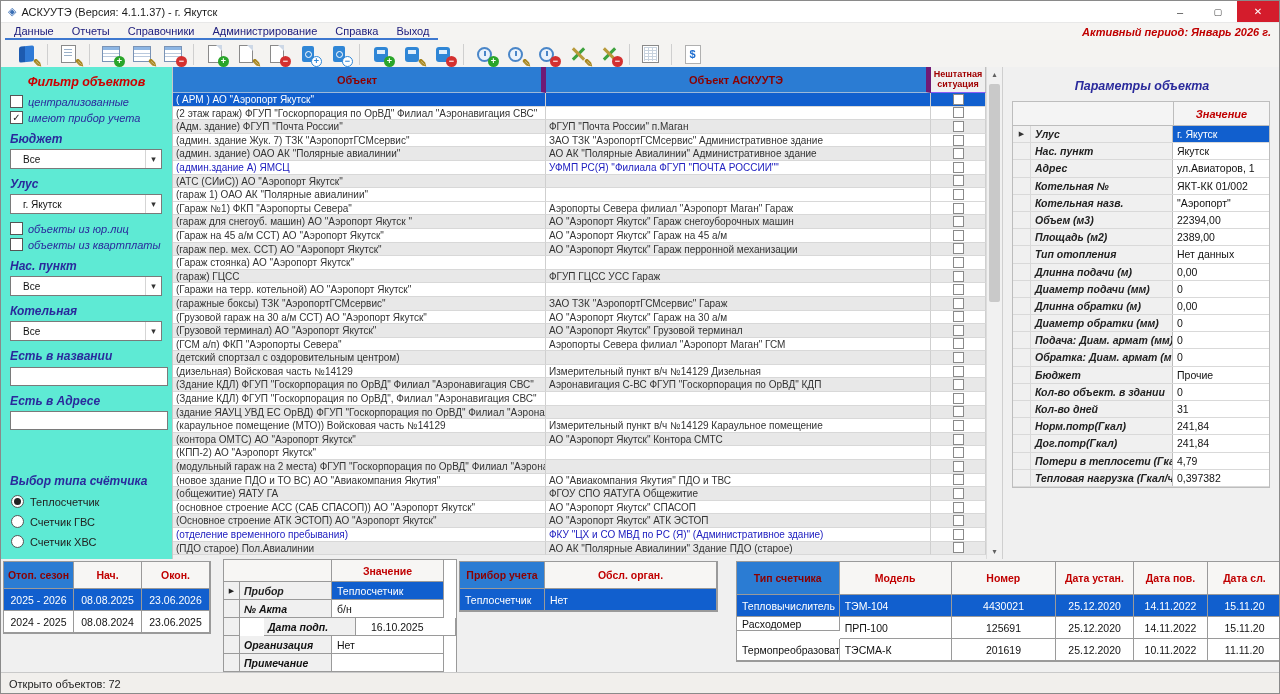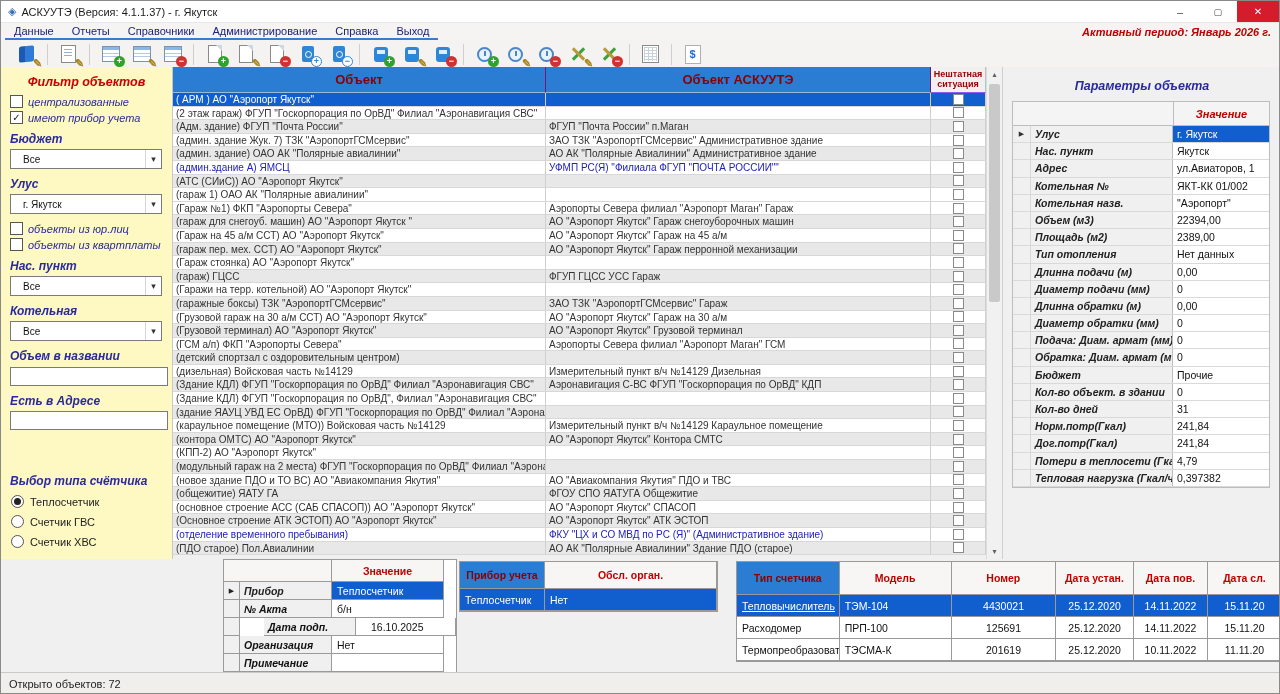--- a/index.html
+++ b/index.html
@@ -48,21 +48,21 @@
   .ic-grid::after{content:"";position:absolute;inset:1px;background:repeating-linear-gradient(#c7d2de 0 1px,transparent 1px 3px),repeating-linear-gradient(90deg,#c7d2de 0 1px,transparent 1px 4px)}
   .ic-dollar{width:14px;height:17px;background:#fff;border:1px solid #b0b0b0;color:#1f6fd0;font-weight:bold;font-size:11px;line-height:16px;text-align:center}
   .ic-dollar::after{content:"$"}
   .bdg{position:absolute;right:0px;bottom:0px;width:11px;height:11px;border-radius:50%;font-size:9px;line-height:11px;text-align:center;color:#fff;font-weight:bold}
   .bdg-add{background:#2aa52a}.bdg-delete{background:#d43030}
   .bdg-plus-circle{background:#fff;color:#2f86d6;border:1px solid #2f86d6;width:9px;height:9px;line-height:9px}
   .bdg-minus-circle{background:#fff;color:#2f86d6;border:1px solid #2f86d6;width:9px;height:9px;line-height:9px}
   .bdg-edit{background:transparent;color:#a8871f;font-size:11px;right:-2px;bottom:-2px}
 
   
-  .sidebar{position:absolute;left:0;top:66px;width:172px;height:492px;background:#fef9c3;border-right:1px solid #c8c8c8;box-sizing:border-box}
+  .sidebar{position:absolute;left:0;top:66px;width:172px;height:492px;background:#5eead4;border-right:1px solid #c8c8c8;box-sizing:border-box}
   .f-title{color:#cc0000;font-weight:bold;font-style:italic;font-size:12.5px;text-align:center;margin:8px 0 6px}
   .chk{display:flex;align-items:center;gap:5px;margin:3px 0 3px 9px}
   .box{width:11px;height:11px;border:1px solid #555;background:#fff;font-size:10px;line-height:11px;color:#222;text-align:center;flex:0 0 auto}
   .box.checked::after{content:"✓"}
   .chk-l{font-size:11px;font-style:italic;color:#2a2a9c;white-space:nowrap}
   .f-label{color:#2a2a9c;font-weight:bold;font-style:italic;font-size:12px;margin:8px 0 3px 9px}
   .dd{width:152px;height:20px;margin-left:9px;border:1px solid #7a7a7a;background:#fff;display:flex;align-items:center;justify-content:space-between;box-sizing:border-box}
   .dd-val{font-size:10px;color:#111;padding-left:12px;white-space:nowrap;overflow:hidden}
   .dd-btn{width:15px;height:18px;font-size:9px;color:#333;display:flex;align-items:center;justify-content:center;border-left:1px solid #d5d5d5}
   .dd-btn::after{content:"▾"}
@@ -73,21 +73,21 @@
   .radio-l{font-size:11px;color:#222;white-space:nowrap}
   .fbtns{display:flex;gap:16px;margin:26px 0 0 8px}
   .fbtn{width:71px;height:27px;background:#f2f1ef;border:1px solid #9a9a9a;display:flex;align-items:center;justify-content:flex-start;gap:5px;font-size:10px;color:#222;font-family:"Liberation Sans",sans-serif;padding:0 2px 0 4px}
   .funnel{position:relative;width:13px;height:13px;flex:0 0 auto}
   .funnel::before{content:"";position:absolute;left:0;top:1px;border-left:6px solid transparent;border-right:6px solid transparent;border-top:7px solid #5b63c4}
   .funnel::after{content:"";position:absolute;left:5px;top:7px;width:2px;height:6px;background:#5b63c4}
 
   
   .main-area{position:absolute;left:172px;top:66px;width:829px;height:492px;background:#f0f0f0;overflow:hidden}
   .ohead{display:flex;height:26px}
-  .oh{box-sizing:border-box;border-right:1px solid #701a75;border-bottom:1px solid #9db8d9;background:#2b7cd3;color:#8b0000;font-weight:bold;font-size:13px;display:flex;align-items:center;justify-content:center;overflow:hidden}
+  .oh{box-sizing:border-box;border-right:5px solid #701a75;border-bottom:1px solid #9db8d9;background:#2b7cd3;color:#8b0000;font-weight:bold;font-size:11px;display:flex;align-items:center;justify-content:center;overflow:hidden}
   .oh.c1{width:373px}.oh.c2{width:385px}
   .oh.c3{width:55px;background:#f0f0f0;color:#a00000;font-size:9px;text-align:center;line-height:1.1;border-right:1px solid #c0c0c0;border-bottom:1px solid #8b5cf6}
   .orow{display:flex;height:13.6px;background:#fff}
   .orow.alt{background:#e8e8e8}
   .orow.sel{background:#115fce}
   .orow.sel .oc{color:#fff}
   .orow.link .oc{color:#2020c0}
   .oc{box-sizing:border-box;font-size:10px;line-height:13.4px;white-space:nowrap;overflow:hidden;padding-left:3px;border-right:1px solid #cfcfcf;border-bottom:1px solid #d8d8d8;color:#333}
   .oc.c1{width:373px}.oc.c2{width:385px}
   .oc.c3{width:55px;display:flex;align-items:center;justify-content:center;padding:0}
@@ -277,21 +277,21 @@
     <div class="f-label">Нас. пункт</div>
     <div class="dd">
       <span class="dd-val">Все</span>
       <span class="dd-btn"></span>
     </div>
     <div class="f-label">Котельная</div>
     <div class="dd">
       <span class="dd-val">Все</span>
       <span class="dd-btn"></span>
     </div>
-    <div class="f-label">Объем в названии</div>
+    <div class="f-label">Есть в названии</div>
     <input class="ti" style="">
     <div class="f-label">Есть в Адресе</div>
     <input class="ti" style="">
     <div class="f-label" style="margin-top:44px">Выбор типа счётчика</div>
     <div class="radio">
       <span class="rb on"></span>
       <span class="radio-l">Теплосчетчик</span>
     </div>
     <div class="radio">
       <span class="rb"></span>
@@ -677,20 +677,37 @@
           <div class="prow">
             <div class="pa"></div>
             <div class="pl">Тепловая нагрузка (Гкал/ч)</div>
             <div class="pv">0,397382</div>
           </div>
         </div>
     </div>
   </div>
 
   <div class="bottom">
+    <div class="btbl" id="season" style="left:2px;top:2px">
+        <div class="br">
+          <div class="bc hd hb" style="width: 70px; height: 27px;">Отоп. сезон</div>
+          <div class="bc hd" style="width: 68px; height: 27px;">Нач.</div>
+          <div class="bc hd" style="width: 68px; height: 27px;">Окон.</div>
+        </div>
+        <div class="br sel">
+          <div class="bc" style="width: 70px; height: 22px;">2025 - 2026</div>
+          <div class="bc" style="width: 68px; height: 22px;">08.08.2025</div>
+          <div class="bc" style="width: 68px; height: 22px;">23.06.2026</div>
+        </div>
+        <div class="br">
+          <div class="bc" style="width: 70px; height: 22px;">2024 - 2025</div>
+          <div class="bc" style="width: 68px; height: 22px;">08.08.2024</div>
+          <div class="bc" style="width: 68px; height: 22px;">23.06.2025</div>
+        </div>
+      </div>
     <div class="btbl" id="device" style="left:222px;top:0">
         <div class="br">
           <div class="bc hd" style="width: 108px; height: 22px;"></div>
           <div class="bc hd" style="width: 112px; height: 22px;">Значение</div>
         </div>
         <div class="br sel">
           <div class="bc arr cur" style="width: 16px; height: 18px;"></div>
           <div class="bc lbl" style="width: 92px; height: 18px;">Прибор</div>
           <div class="bc val lft" style="width: 112px; height: 18px;">Теплосчетчик</div>
         </div>
@@ -728,29 +745,29 @@
     <div class="btbl" id="meters" style="left:735px;top:2px;width:545px;overflow:hidden">
         <div class="br">
           <div class="bc hd hb" style="width: 108px; height: 33px;">Тип счетчика</div>
           <div class="bc hd" style="width: 118px; height: 33px;">Модель</div>
           <div class="bc hd" style="width: 110px; height: 33px;">Номер</div>
           <div class="bc hd" style="width: 82px; height: 33px;">Дата устан.</div>
           <div class="bc hd" style="width: 78px; height: 33px;">Дата пов.</div>
           <div class="bc hd" style="width: 78px; height: 33px;">Дата сл.</div>
         </div>
         <div class="br sel">
-          <div class="bc lft" style="width: 108px; height: 22px; text-decoration: underline;">Тепловычислитель</div>
+          <div class="bc lft" style="width: 108px; height: 22px;">Тепловычислитель</div>
           <div class="bc lft" style="width: 118px; height: 22px;">ТЭМ-104</div>
           <div class="bc" style="width: 110px; height: 22px;">4430021</div>
           <div class="bc" style="width: 82px; height: 22px;">25.12.2020</div>
           <div class="bc" style="width: 78px; height: 22px;">14.11.2022</div>
           <div class="bc" style="width: 78px; height: 22px;">15.11.20</div>
         </div>
         <div class="br">
-          <div class="bc lft" style="width: 108px; height: 22px;">Расходомер</div>
+          <div class="bc lft" style="width: 108px; height: 14px;">Расходомер</div>
           <div class="bc lft" style="width: 118px; height: 22px;">ПРП-100</div>
           <div class="bc" style="width: 110px; height: 22px;">125691</div>
           <div class="bc" style="width: 82px; height: 22px;">25.12.2020</div>
           <div class="bc" style="width: 78px; height: 22px;">14.11.2022</div>
           <div class="bc" style="width: 78px; height: 22px;">15.11.20</div>
         </div>
         <div class="br">
           <div class="bc lft" style="width: 108px; height: 22px;">Термопреобразователь</div>
           <div class="bc lft" style="width: 118px; height: 22px;">ТЭСМА-К</div>
           <div class="bc" style="width: 110px; height: 22px;">201619</div>

